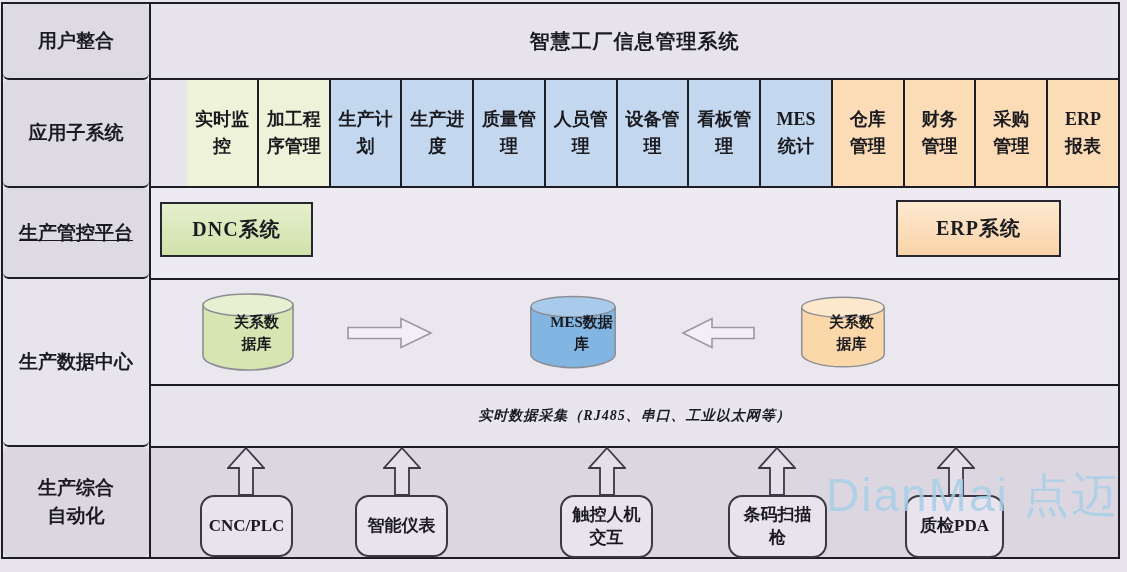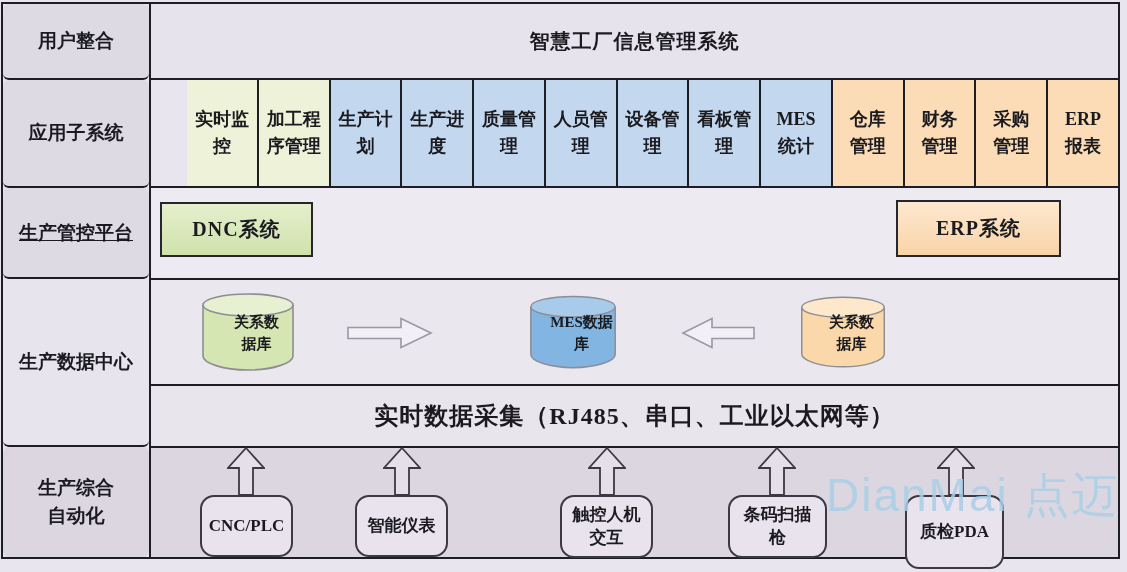--- a/index.html
+++ b/index.html
@@ -42,21 +42,21 @@
            display:flex;align-items:center;justify-content:center;text-align:center;
            font-weight:bold;font-size:18px;line-height:1.5;white-space:pre-line;}
   .sub-box:last-child{border-right:none;}
   .sub-box.g-dnc{background:var(--green-box);}
   .sub-box.g-mes{background:var(--blue-box);}
   .sub-box.g-erp{background:var(--orange-box);}
   .row-platform{height:90px;flex:0 0 90px;border-bottom:2px solid var(--grid);background:var(--row3-bg);}
   .row-datacenter{height:104px;flex:0 0 104px;border-bottom:2px solid var(--grid);background:var(--row4-bg);}
   .row-band{height:60px;flex:0 0 60px;border-bottom:2px solid var(--grid);background:var(--band-bg);
             display:flex;align-items:center;justify-content:center;
-            font-weight:bold;font-size:24px;letter-spacing:1px;}
+            font-weight:bold;font-size:14px;letter-spacing:1px;font-style:italic;}
   .row-devices{flex:1;background:var(--row5-bg);}
   .overlay{position:absolute;left:0;top:0;width:1127px;height:572px;pointer-events:none;}
   .sysbox{position:absolute;box-sizing:border-box;border:2px solid var(--box-stroke);
           display:flex;align-items:center;justify-content:center;
           font-weight:bold;font-size:20px;letter-spacing:1px;}
   .sys-dnc{left:160px;top:202px;width:153px;height:55px;
            background:linear-gradient(var(--dnc-top),var(--dnc-bottom));}
   .sys-mes{left:352px;top:200px;width:508px;height:57px;
            background:linear-gradient(var(--mes-top),var(--mes-bottom));}
   .sys-erp{left:896px;top:200px;width:165px;height:57px;
@@ -181,18 +181,18 @@
     <svg class="uparrow" style="left:937px">
       <polygon points="19,1 37,21 26,21 26,48 12,48 12,21 1,21" style="fill:var(--up-arrow-fill);stroke:var(--up-arrow-stroke);stroke-width:1.8"></polygon>
     </svg>
 
     <div class="device" style="left:200px;top:495px;width:93px;height:62px">CNC/PLC</div>
     <div class="device" style="left:355px;top:495px;width:93px;height:62px">智能仪表</div>
     <div class="device" style="left:560px;top:495px;width:93px;height:63px">触控人机
 交互</div>
     <div class="device" style="left:728px;top:495px;width:99px;height:63px">条码扫描
 枪</div>
-    <div class="device" style="left:905px;top:495px;width:99px;height:74px">质检PDA</div>
+    <div class="device" style="left:905px;top:495px;width:99px;height:63px">质检PDA</div>
 
     <div class="watermark">DianMai 点迈</div>
   </div>
 
 </div>
 
 </body></html>

